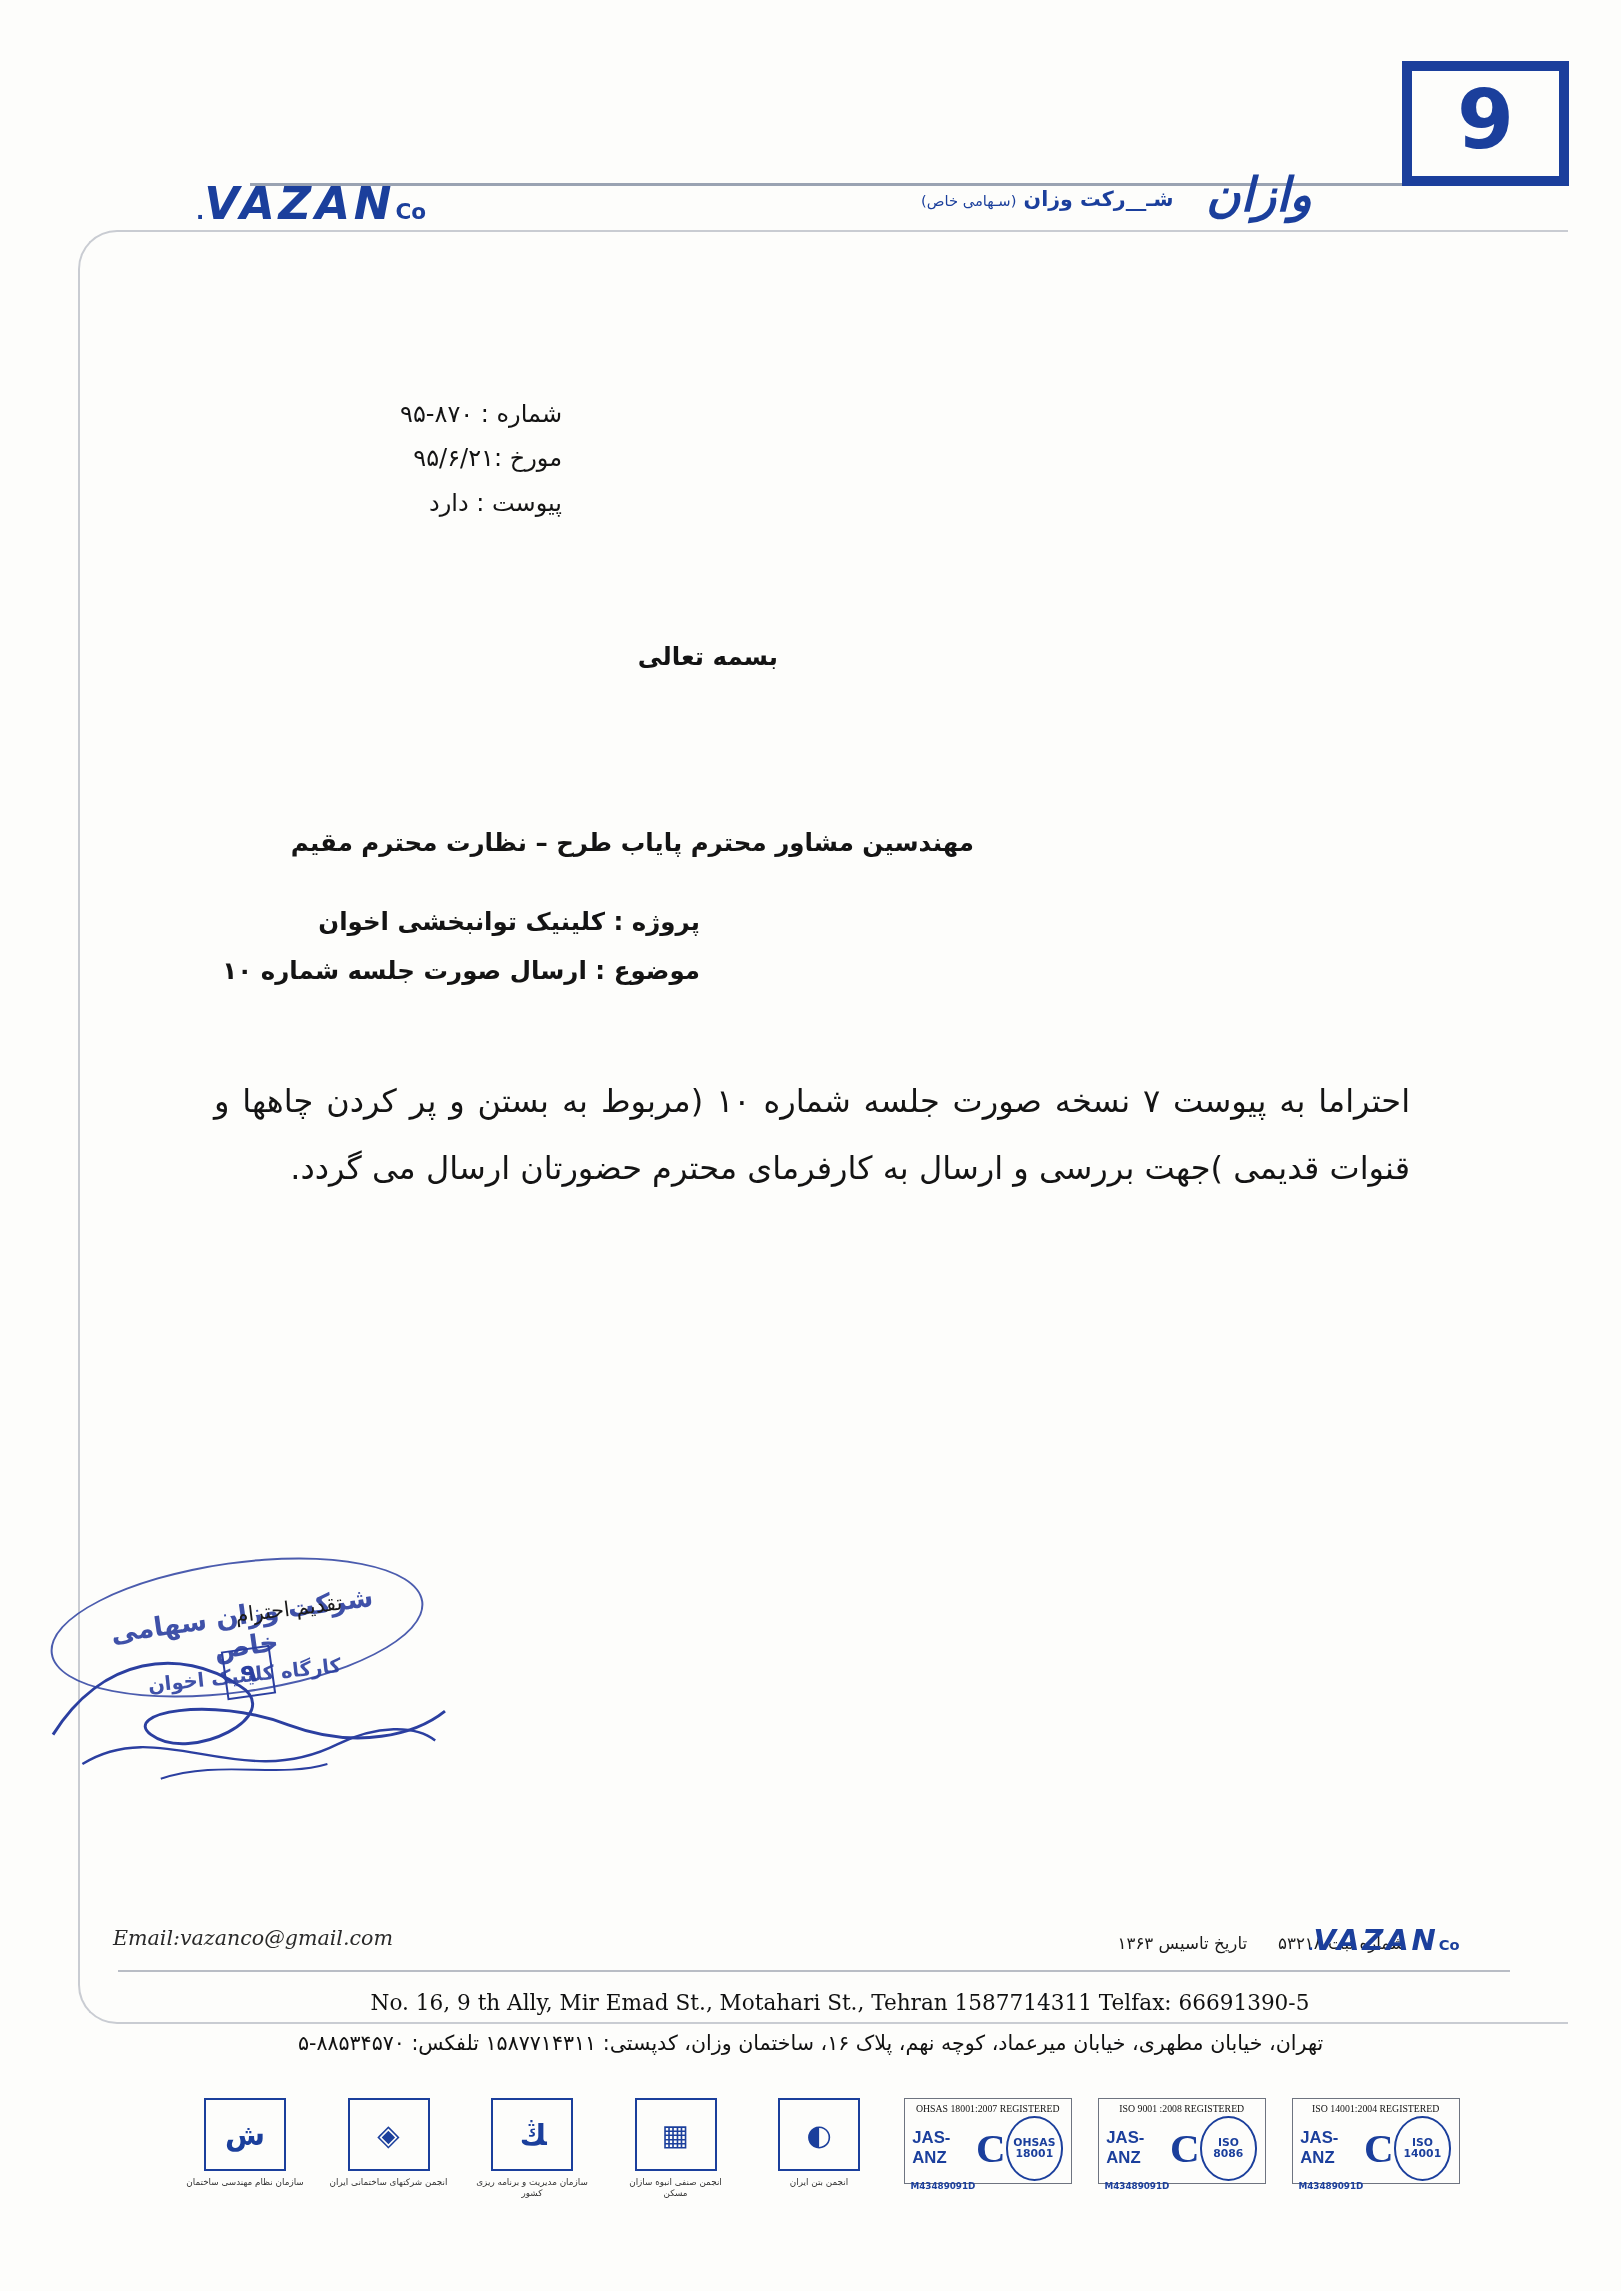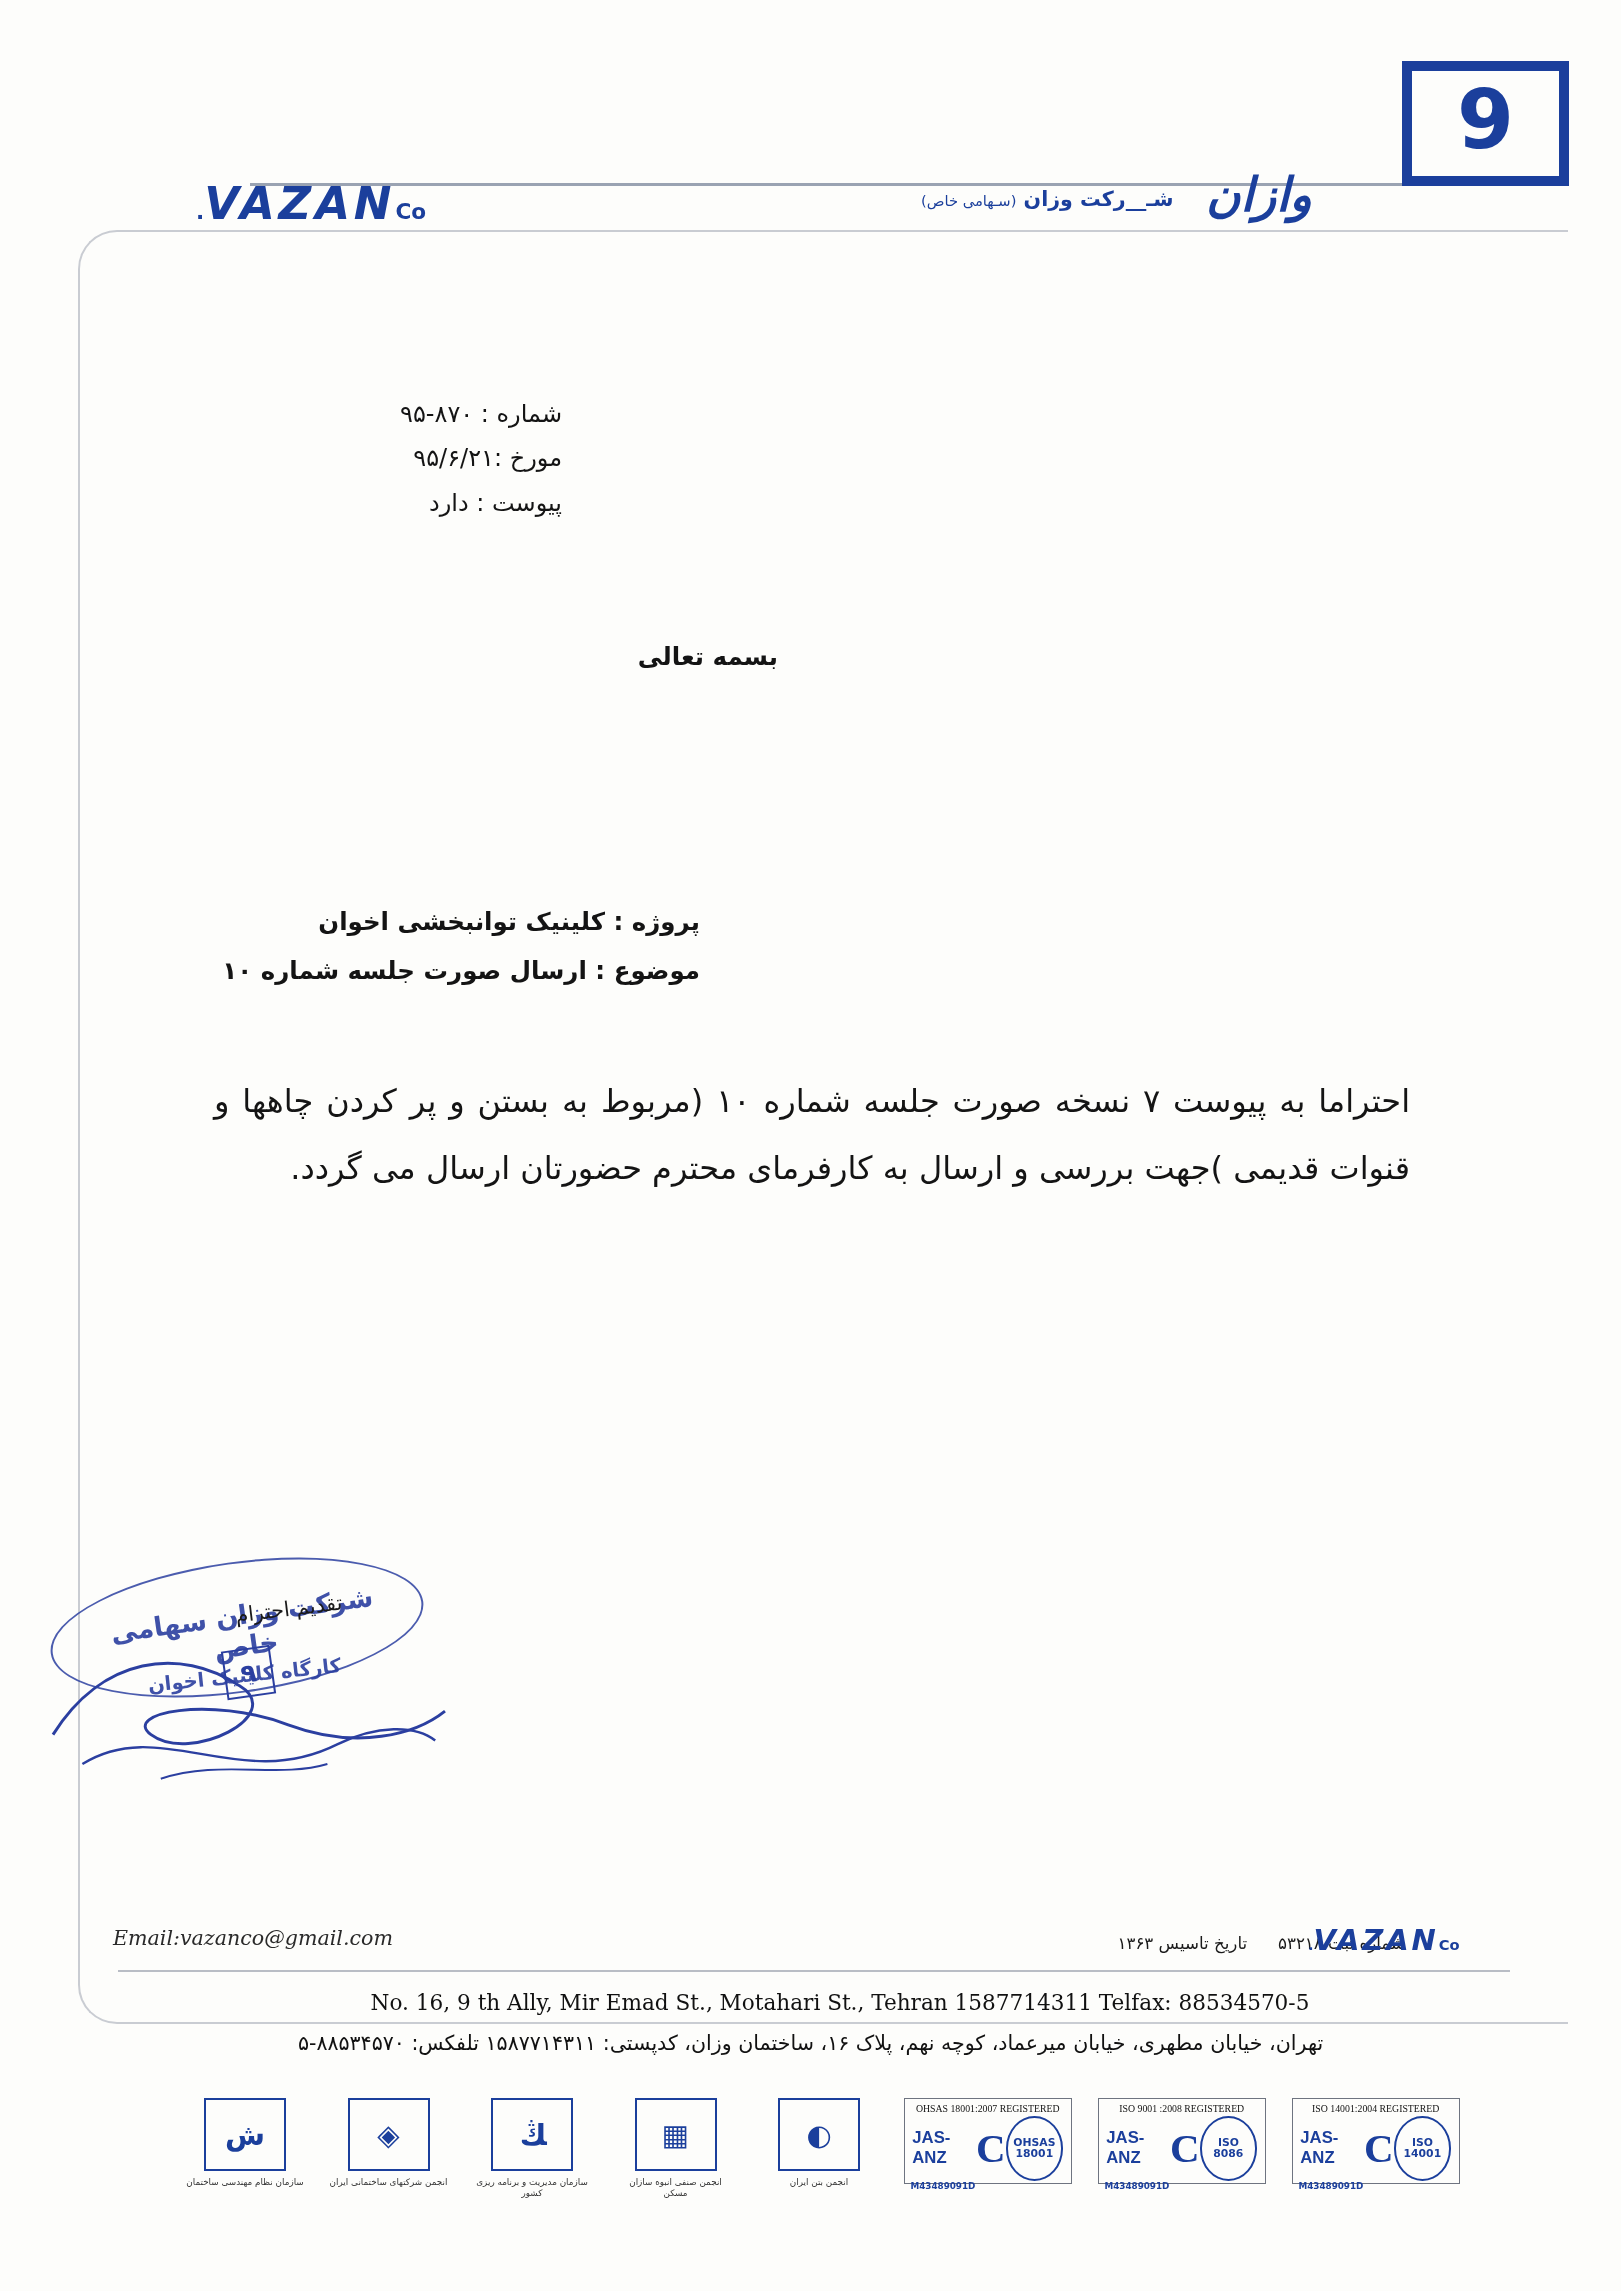--- a/index.html
+++ b/index.html
@@ -433,20 +433,21 @@
   <div class="frame"></div>
 
   <div class="refblock">
     <div>شماره : ۸۷۰-۹۵</div>
     <div>مورخ :۹۵/۶/۲۱</div>
     <div>پیوست : دارد</div>
   </div>
 
   <div class="bismillah">بسمه تعالی</div>
 
+  <div class="addr l1">مهندسین مشاور محترم پایاب طرح – نظارت محترم مقیم</div>
   <div class="addr l2">پروژه : کلینیک توانبخشی اخوان</div>
   <div class="addr l3">موضوع : ارسال صورت جلسه شماره ۱۰</div>
 
   <div class="bodytext">احتراما به پیوست ۷ نسخه صورت جلسه شماره ۱۰ (مربوط به بستن و پر کردن چاهها و قنوات قدیمی )جهت بررسی و ارسال به کارفرمای محترم حضورتان ارسال می گردد.</div>
 
   <div class="sign-area">
     <div class="stamp-oval"></div>
     <div class="stamp-text">شرکت وزان سهامی خاص</div>
     <div class="stamp-box">۹</div>
     <div class="stamp-sub">کارگاه کلینیک اخوان</div>
@@ -466,21 +467,21 @@
     <span>شماره ثبت ۵۳۲۱۸</span>
     <span>تاریخ تاسیس ۱۳۶۳</span>
   </div>
 
   <div class="footer-logo">
     <span>VAZAN</span><span class="co">Co.</span>
   </div>
 
   <div class="addr-en">
     <span class="tel">No. 16, 9 th Ally, Mir Emad St., Motahari St., Tehran 1587714311</span>
-    <span>Telfax: 88534570-5</span>
+    <span>Telfax: 66691390-5</span>
   </div>
 
   <div class="addr-fa">تهران، خیابان مطهری، خیابان میرعماد، کوچه نهم، پلاک ۱۶، ساختمان وزان، کدپستی: ۱۵۸۷۷۱۴۳۱۱   تلفکس: ۸۸۵۳۴۵۷۰-۵</div>
 
   <div class="badges">
 
     <div class="badge">
       <div class="mark">ش</div>
       <div class="cap">سازمان نظام مهندسی ساختمان</div>
     </div>

